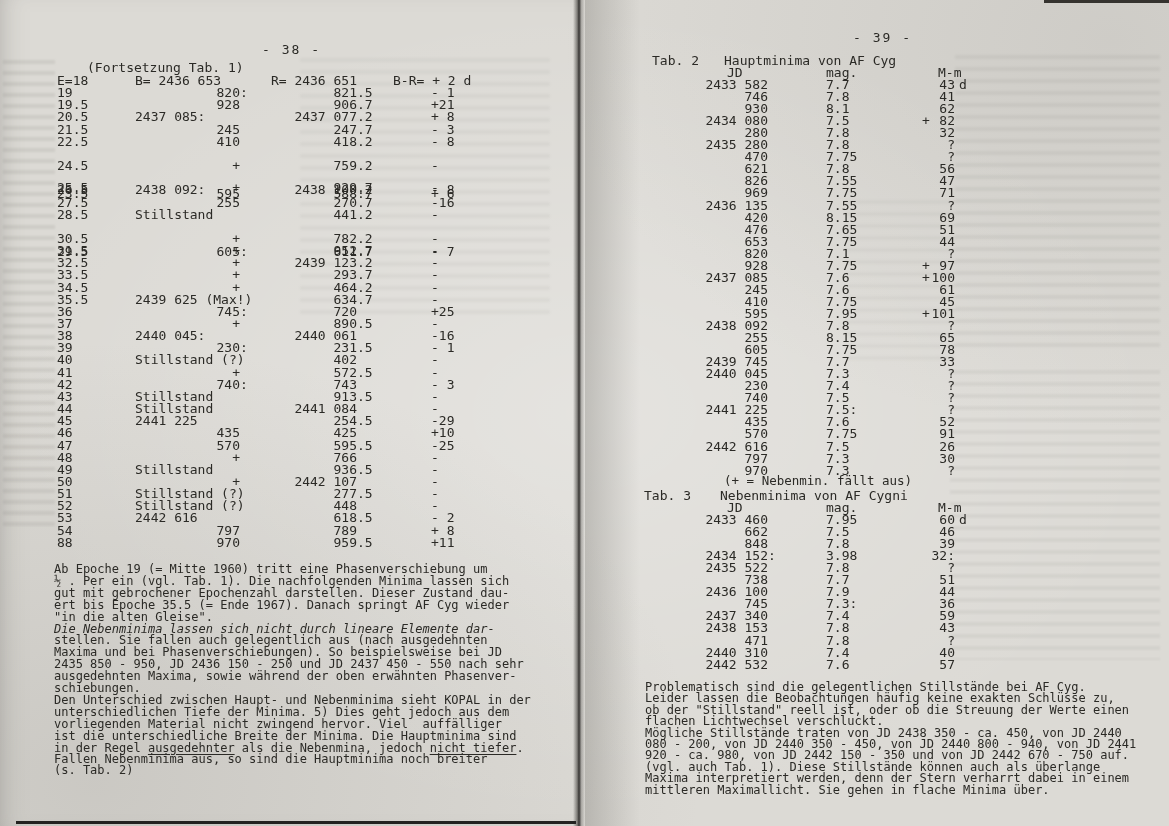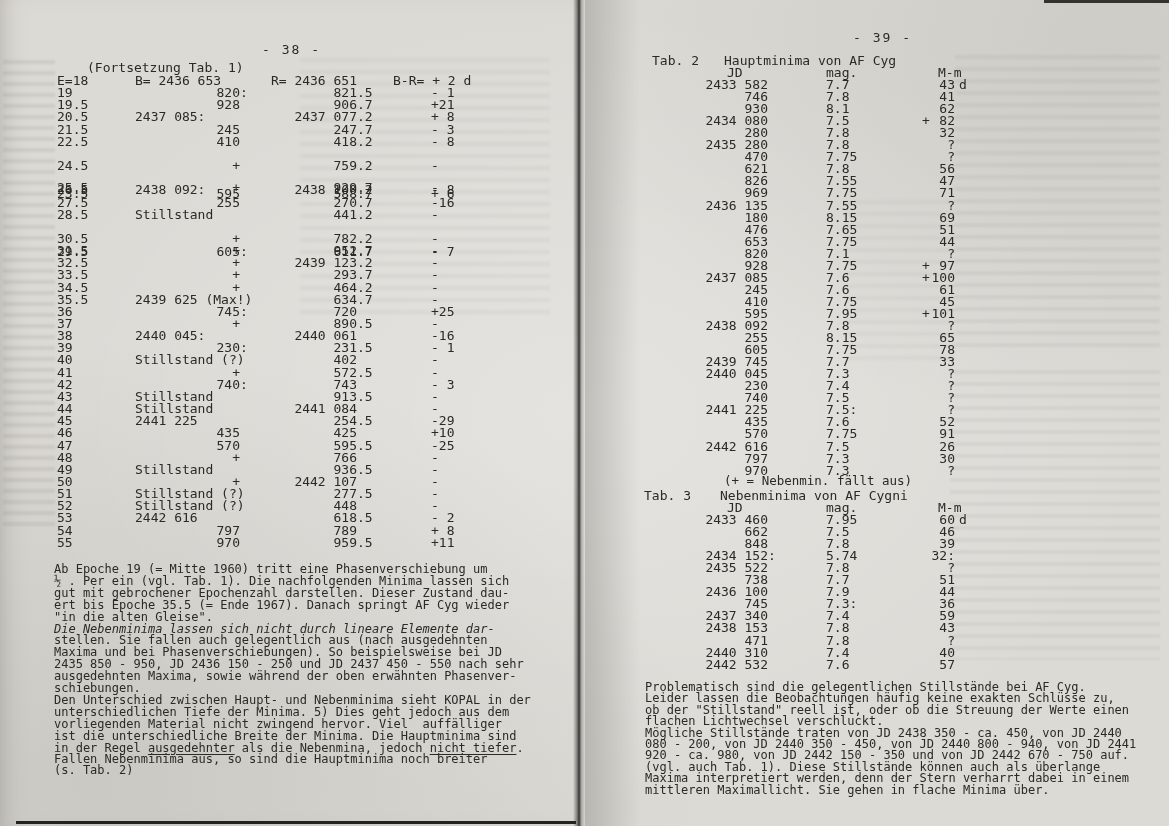--- a/index.html
+++ b/index.html
@@ -106,21 +106,21 @@
         <div class="row" style="top: 340.2px;"><span class="c1">45</span><span class="c2t">2441 225</span><span class="c3i">254</span><span class="c3f">.5</span><span class="c4">-29</span></div>
         <div class="row" style="top: 352.35px;"><span class="c1">46</span><span class="c2n">435</span><span class="c3i">425</span><span class="c4">+10</span></div>
         <div class="row" style="top: 364.5px;"><span class="c1">47</span><span class="c2n">570</span><span class="c3i">595</span><span class="c3f">.5</span><span class="c4">-25</span></div>
         <div class="row" style="top: 376.65px;"><span class="c1">48</span><span class="c2n">+</span><span class="c3i">766</span><span class="c4">-</span></div>
         <div class="row" style="top: 388.8px;"><span class="c1">49</span><span class="c2t">Stillstand</span><span class="c3i">936</span><span class="c3f">.5</span><span class="c4">-</span></div>
         <div class="row" style="top: 400.95px;"><span class="c1">50</span><span class="c2n">+</span><span class="c3i">2442 107</span><span class="c4">-</span></div>
         <div class="row" style="top: 413.1px;"><span class="c1">51</span><span class="c2t">Stillstand (?)</span><span class="c3i">277</span><span class="c3f">.5</span><span class="c4">-</span></div>
         <div class="row" style="top: 425.25px;"><span class="c1">52</span><span class="c2t">Stillstand (?)</span><span class="c3i">448</span><span class="c4">-</span></div>
         <div class="row" style="top: 437.4px;"><span class="c1">53</span><span class="c2t">2442 616</span><span class="c3i">618</span><span class="c3f">.5</span><span class="c4">- 2</span></div>
         <div class="row" style="top: 449.55px;"><span class="c1">54</span><span class="c2n">797</span><span class="c3i">789</span><span class="c4">+ 8</span></div>
-        <div class="row" style="top: 461.7px;"><span class="c1">55</span><span class="c2n">970</span><span class="c3i">959</span><span class="c3f">.5</span><span class="c4">+11</span></div>
+        <div class="row" style="top: 461.7px;"><span class="c1">88</span><span class="c2n">970</span><span class="c3i">959</span><span class="c3f">.5</span><span class="c4">+11</span></div>
       </div>
 
 
     <div id="left-paras" class="paras" style="left:54px;top:562px;">
         <div class="pline" style="top: 0px;">Ab Epoche 19 (= Mitte 1960) tritt eine Phasenverschiebung um</div>
         <div class="pline" style="top: 11.9px;">½ . Per ein (vgl. Tab. 1). Die nachfolgenden Minima lassen sich</div>
         <div class="pline" style="top: 23.8px;">gut mit gebrochener Epochenzahl darstellen. Dieser Zustand dau-</div>
         <div class="pline" style="top: 35.7px;">ert bis Epoche 35.5 (= Ende 1967). Danach springt AF Cyg wieder</div>
         <div class="pline" style="top: 47.6px;">"in die alten Gleise".</div>
         <div class="pline" style="top: 59.5px; font-style: italic;">Die Nebenminima lassen sich nicht durch lineare Elemente dar-</div>
@@ -155,21 +155,21 @@
         <div class="row" style="top: 12.05px;"><span class="jd">746</span><span class="mag">7.8</span><span class="mm">41</span></div>
         <div class="row" style="top: 24.1px;"><span class="jd">930</span><span class="mag">8.1</span><span class="mm">62</span></div>
         <div class="row" style="top: 36.15px;"><span class="jd">2434 080</span><span class="mag">7.5</span><span class="plus">+</span><span class="mm">82</span></div>
         <div class="row" style="top: 48.2px;"><span class="jd">280</span><span class="mag">7.8</span><span class="mm">32</span></div>
         <div class="row" style="top: 60.25px;"><span class="jd">2435 280</span><span class="mag">7.8</span><span class="mm">?</span></div>
         <div class="row" style="top: 72.3px;"><span class="jd">470</span><span class="mag">7.75</span><span class="mm">?</span></div>
         <div class="row" style="top: 84.35px;"><span class="jd">621</span><span class="mag">7.8</span><span class="mm">56</span></div>
         <div class="row" style="top: 96.4px;"><span class="jd">826</span><span class="mag">7.55</span><span class="mm">47</span></div>
         <div class="row" style="top: 108.45px;"><span class="jd">969</span><span class="mag">7.75</span><span class="mm">71</span></div>
         <div class="row" style="top: 120.5px;"><span class="jd">2436 135</span><span class="mag">7.55</span><span class="mm">?</span></div>
-        <div class="row" style="top: 132.55px;"><span class="jd">180</span><span class="mag">8.15</span><span class="mm">69</span></div>
+        <div class="row" style="top: 132.55px;"><span class="jd">420</span><span class="mag">8.15</span><span class="mm">69</span></div>
         <div class="row" style="top: 144.6px;"><span class="jd">476</span><span class="mag">7.65</span><span class="mm">51</span></div>
         <div class="row" style="top: 156.65px;"><span class="jd">653</span><span class="mag">7.75</span><span class="mm">44</span></div>
         <div class="row" style="top: 168.7px;"><span class="jd">820</span><span class="mag">7.1</span><span class="mm">?</span></div>
         <div class="row" style="top: 180.75px;"><span class="jd">928</span><span class="mag">7.75</span><span class="plus">+</span><span class="mm">97</span></div>
         <div class="row" style="top: 192.8px;"><span class="jd">2437 085</span><span class="mag">7.6</span><span class="plus">+</span><span class="mm">100</span></div>
         <div class="row" style="top: 204.85px;"><span class="jd">245</span><span class="mag">7.6</span><span class="mm">61</span></div>
         <div class="row" style="top: 216.9px;"><span class="jd">410</span><span class="mag">7.75</span><span class="mm">45</span></div>
         <div class="row" style="top: 228.95px;"><span class="jd">595</span><span class="mag">7.95</span><span class="plus">+</span><span class="mm">101</span></div>
         <div class="row" style="top: 241px;"><span class="jd">2438 092</span><span class="mag">7.8</span><span class="mm">?</span></div>
         <div class="row" style="top: 253.05px;"><span class="jd">255</span><span class="mag">8.15</span><span class="mm">65</span></div>
@@ -189,21 +189,21 @@
 
     <div class="tablabel" style="left:60px;top:488px;">Tab. 3</div>
     <div class="tablabel" style="left:136px;top:488px;">Nebenminima von AF Cygni</div>
     <div class="colhead" style="left:143px;top:500px;">JD</div>
     <div class="colhead" style="left:242px;top:500px;">mag.</div>
     <div class="colhead" style="left:354px;top:500px;">M-m</div>
     <div id="t3" class="t23" style="left:56px;top:512px;">
         <div class="row" style="top: 0px;"><span class="jd">2433 460</span><span class="mag">7.95</span><span class="mm">60</span><span class="unit">d</span></div>
         <div class="row" style="top: 12.05px;"><span class="jd">662</span><span class="mag">7.5</span><span class="mm">46</span></div>
         <div class="row" style="top: 24.1px;"><span class="jd">848</span><span class="mag">7.8</span><span class="mm">39</span></div>
-        <div class="row" style="top: 36.15px;"><span class="jd">2434 152</span><span class="jdh">:</span><span class="mag">5.74</span><span class="mm">32:</span></div>
+        <div class="row" style="top: 36.15px;"><span class="jd">2434 152</span><span class="jdh">:</span><span class="mag">3.98</span><span class="mm">32:</span></div>
         <div class="row" style="top: 48.2px;"><span class="jd">2435 522</span><span class="mag">7.8</span><span class="mm">?</span></div>
         <div class="row" style="top: 60.25px;"><span class="jd">738</span><span class="mag">7.7</span><span class="mm">51</span></div>
         <div class="row" style="top: 72.3px;"><span class="jd">2436 100</span><span class="mag">7.9</span><span class="mm">44</span></div>
         <div class="row" style="top: 84.35px;"><span class="jd">745</span><span class="mag">7.3:</span><span class="mm">36</span></div>
         <div class="row" style="top: 96.4px;"><span class="jd">2437 340</span><span class="mag">7.4</span><span class="mm">59</span></div>
         <div class="row" style="top: 108.45px;"><span class="jd">2438 153</span><span class="mag">7.8</span><span class="mm">43</span></div>
         <div class="row" style="top: 120.5px;"><span class="jd">471</span><span class="mag">7.8</span><span class="mm">?</span></div>
         <div class="row" style="top: 132.55px;"><span class="jd">2440 310</span><span class="mag">7.4</span><span class="mm">40</span></div>
         <div class="row" style="top: 144.6px;"><span class="jd">2442 532</span><span class="mag">7.6</span><span class="mm">57</span></div>
       </div>

